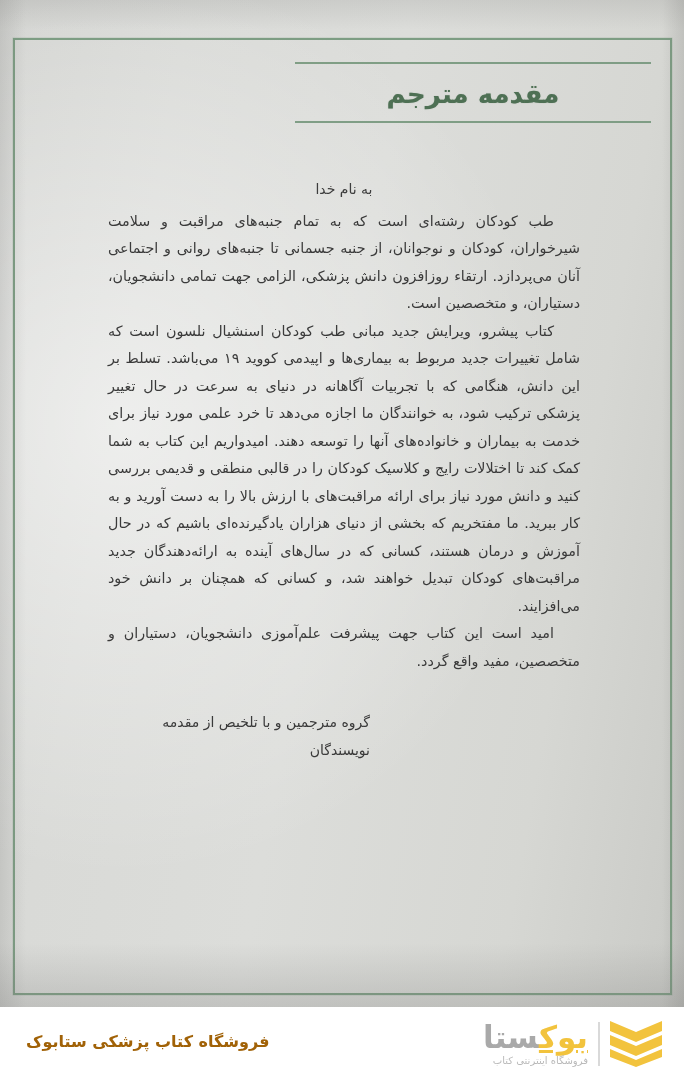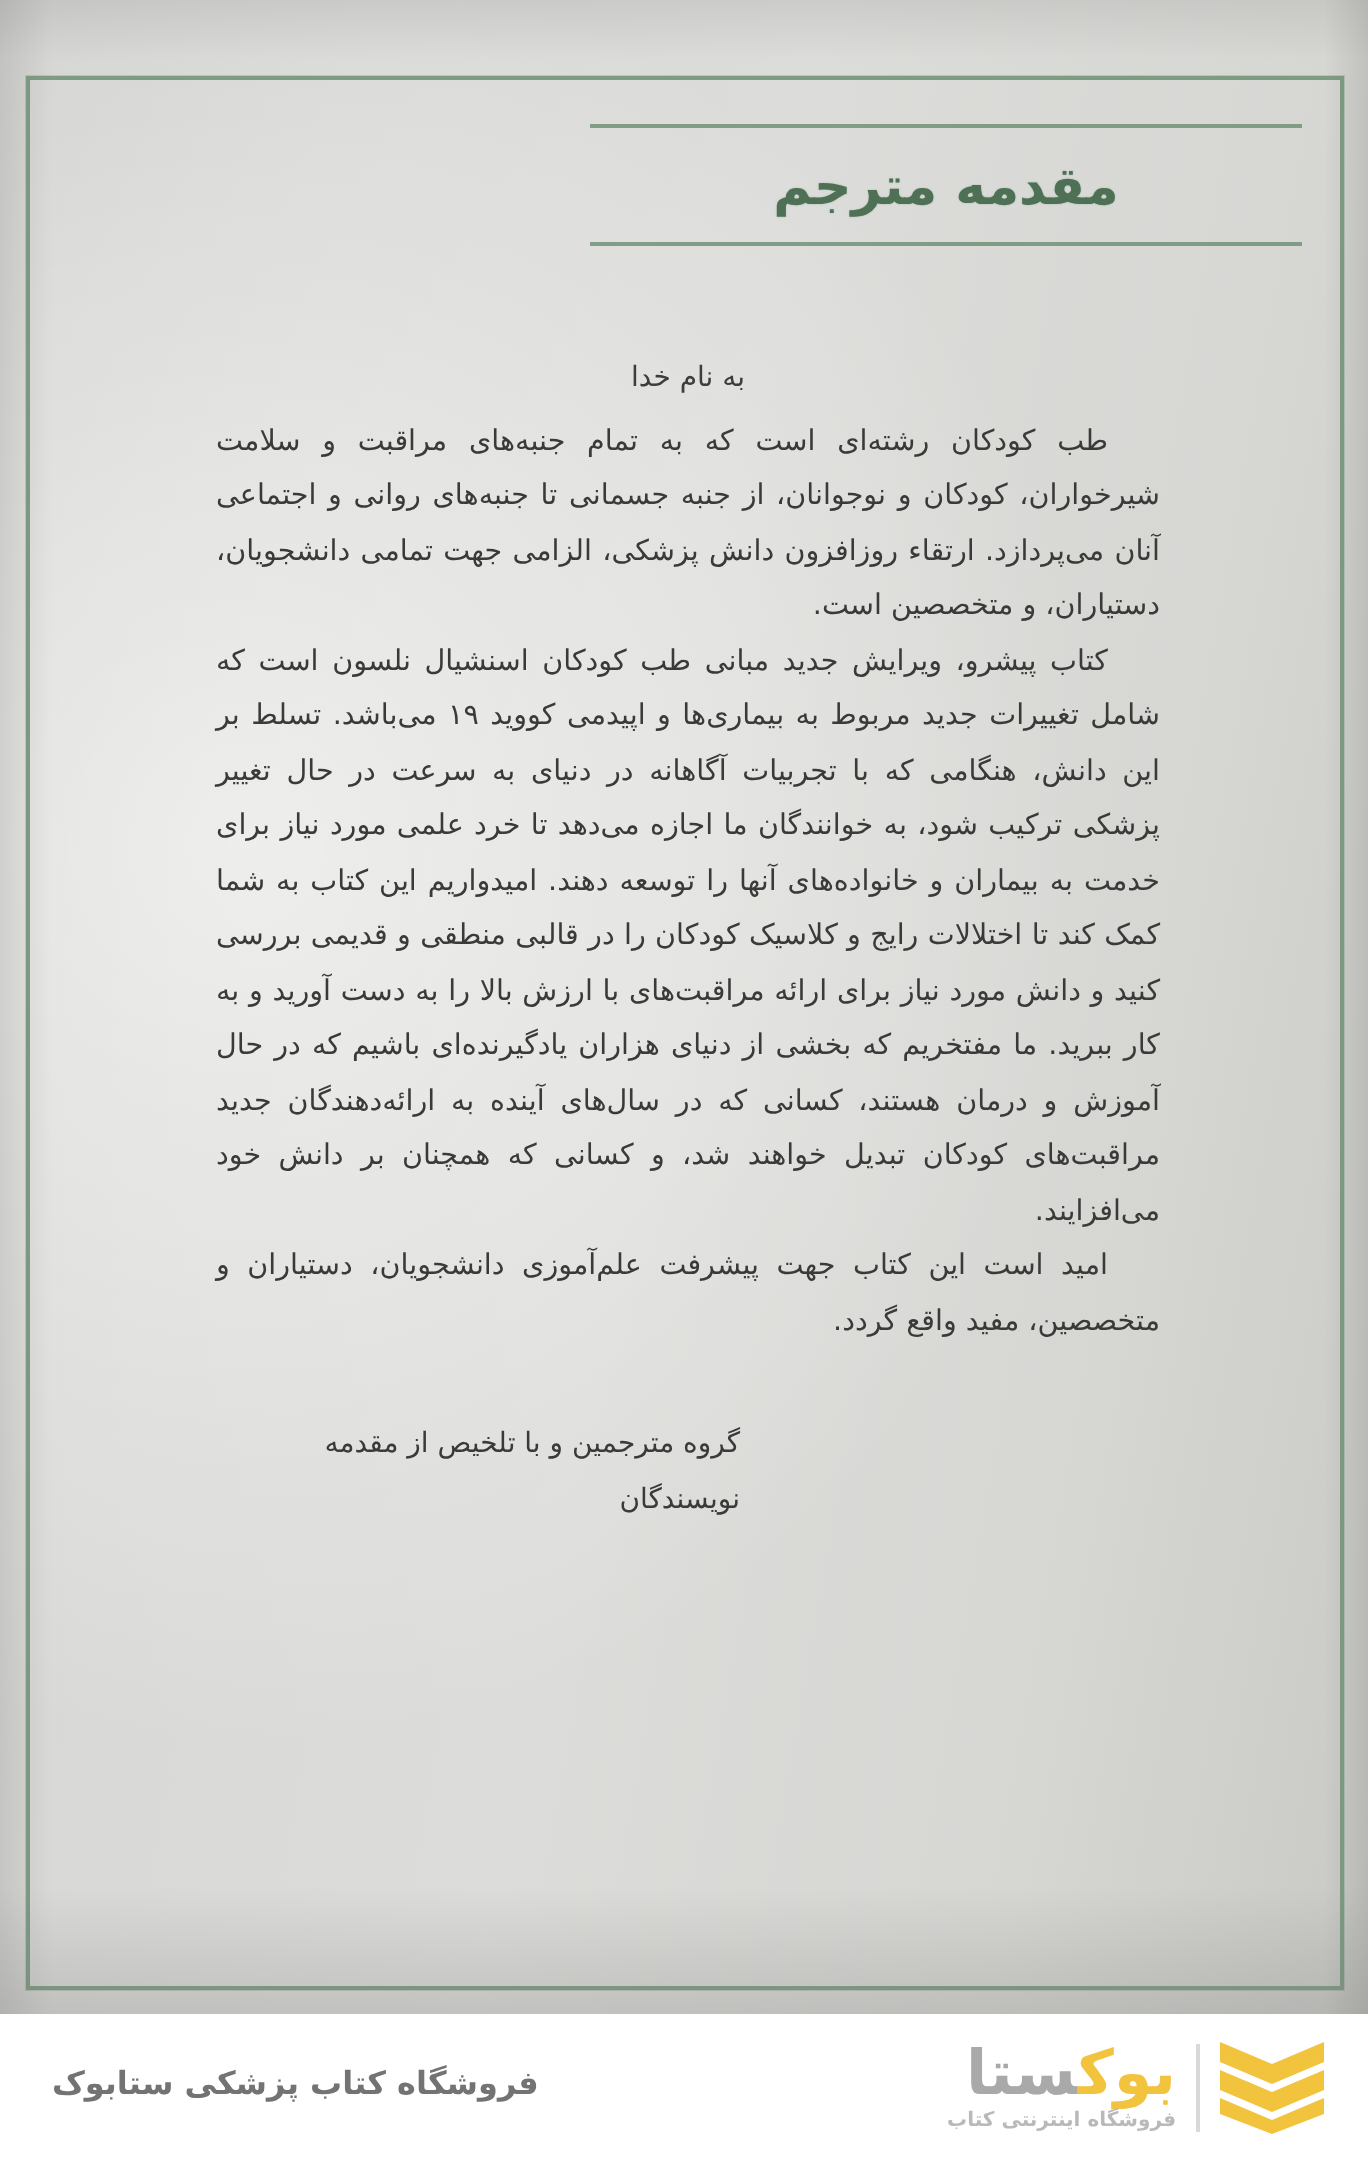--- a/index.html
+++ b/index.html
@@ -89,27 +89,27 @@
   }
   .brand{display:flex;align-items:center;gap:10px;direction:ltr;}
   .chev{display:flex;flex-direction:column;gap:3px;}
   .chev svg{display:block;}
   .vbar{width:2px;height:44px;background:#d9d9d9;}
   .logotype{display:flex;flex-direction:column;align-items:flex-end;line-height:1;}
   .logotype .word{
     font-size:31px;font-weight:bold;letter-spacing:-1px;
     color:#a9a9a9;direction:rtl;
   }
-  .logotype .word .gold{color:#f2c33d;}
+  .logotype .word .gold{color:#f2c33d;text-decoration:underline;}
   .logotype .tag{
-    font-size:10px;color:#b9b9b9;direction:rtl;margin-top:3px;font-weight:bold;
+    font-size:10px;color:#b9b9b9;direction:rtl;margin-top:3px;font-weight:normal;
   }
   .site{display:flex;flex-direction:column;align-items:flex-end;}
   .site .fa{
-    font-size:16px;color:#737373;direction:rtl;font-weight:bold;margin-bottom:5px;
+    font-size:16px;color:#a16207;direction:rtl;font-weight:bold;margin-bottom:5px;
   }
   .site .url{
     font-size:24px;font-weight:bold;color:#1d1d1d;letter-spacing:3.2px;direction:ltr;
   }
   .site .url .gold{color:#eebc2e;}
 </style>
 </head>
 <body>
 
 <div class="page-wrap">

